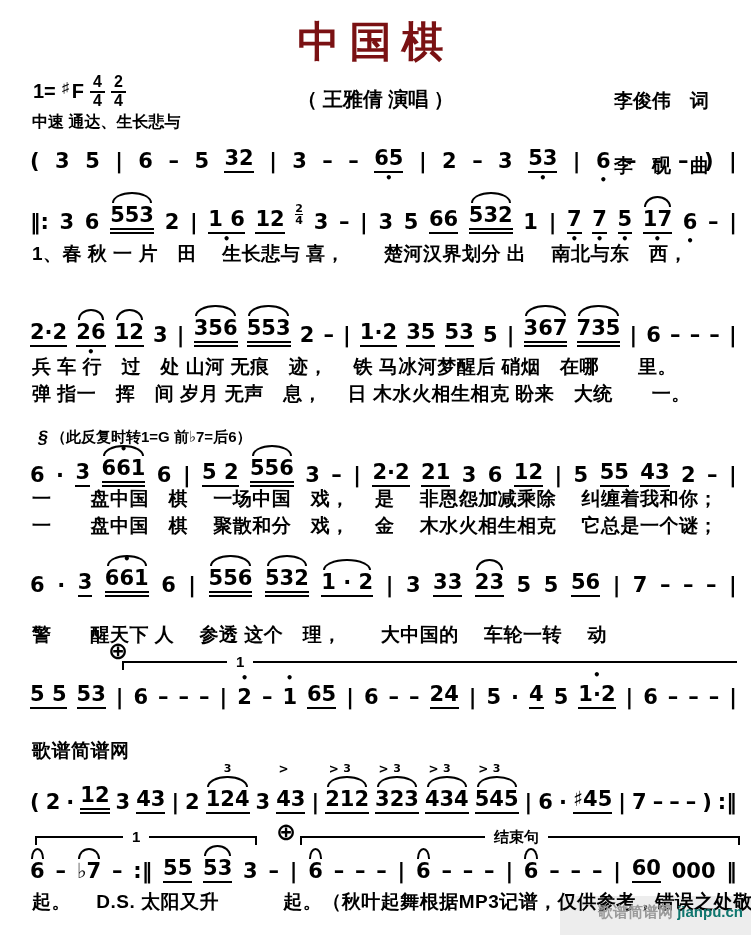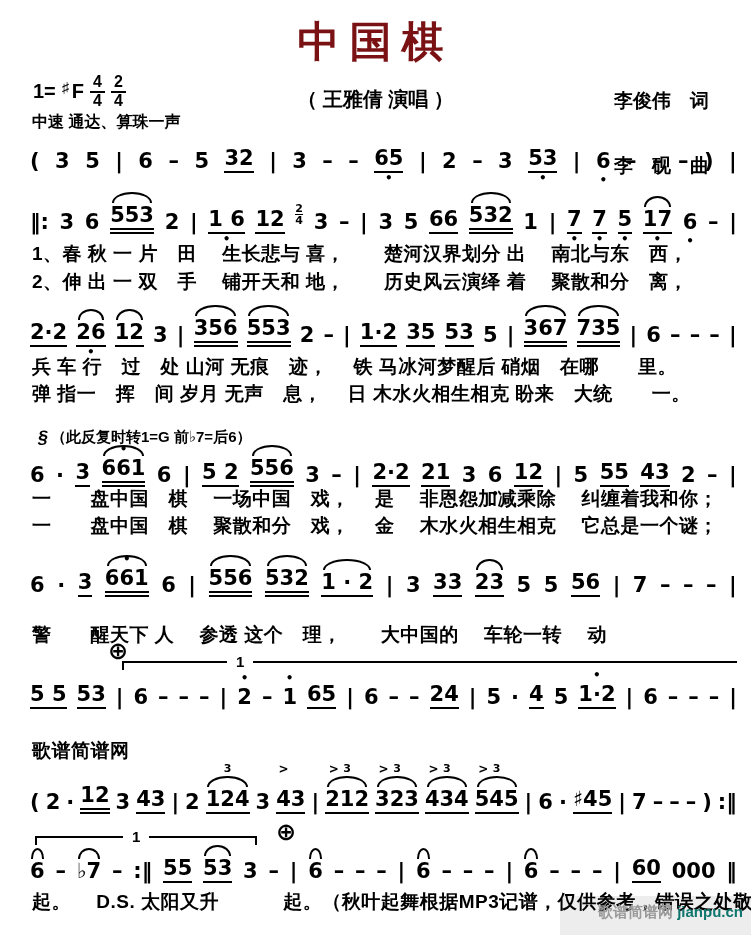--- a/index.html
+++ b/index.html
@@ -62,21 +62,21 @@
         <b>4</b>
         <b>4</b>
       </span>
     <span class="kfrac">
         <b>2</b>
         <b>4</b>
       </span>
   </div>
 
   <div class="abs singer">（ 王雅倩 演唱 ）</div>
-  <div class="abs tempo">中速 通达、算珠一声</div>
+  <div class="abs tempo">中速 通达、生长悲与</div>
 
   <div class="music-row" style="top:146px">
       <span class="tk">(</span>
       <span class="tk">3</span>
       <span class="tk">5</span>
       <span class="tk">|</span>
       <span class="tk">6</span>
       <span class="tk">–</span>
       <span class="tk">5</span>
       <span class="tk u1">32</span>
@@ -120,21 +120,20 @@
       <span class="tk">|</span>
       <span class="tk u1">7<i class="d-lo">•</i></span>
       <span class="tk u1">7<i class="d-lo">•</i></span>
       <span class="tk u1">5<i class="d-lo">•</i></span>
       <span class="tk u1">17<i class="d-arc"></i><i class="d-lo">•</i></span>
       <span class="tk">6<i class="d-lo">•</i></span>
       <span class="tk">–</span>
       <span class="tk">|</span>
     </div>
   <div class="lyric" style="top:241px">1、春 秋 一 片　田　 生长悲与 喜，　　楚河汉界划分 出　 南北与东　西，</div>
-  <div class="lyric" style="top:269px">2、伸 出 一 双　手　 铺开天和 地，　　历史风云演绎 着　 聚散和分　离，</div>
 
   <div class="music-row" style="top:316px">
       <span class="tk u1">2·2</span>
       <span class="tk u1">26<i class="d-arc"></i><i class="d-lo">•</i></span>
       <span class="tk u1">12<i class="d-arc"></i></span>
       <span class="tk">3</span>
       <span class="tk">|</span>
       <span class="tk u2">356<i class="d-arc"></i></span>
       <span class="tk u2">553<i class="d-arc"></i></span>
       <span class="tk">2</span>
@@ -284,20 +283,25 @@
       <span class="tk">)</span>
       <span class="tk">:‖</span>
     </div>
 
   <div class="bracket" style="left:35px;top:836px;width:222px">
     <span class="tickL"></span>
       <span class="tickR"></span>
     <span class="vlabel" style="left:88px">1</span>
   </div>
   <div class="coda" style="left:276px;top:820px">⊕</div>
+  <div class="bracket" style="left:300px;top:836px;width:440px">
+    <span class="tickL"></span>
+      <span class="tickR"></span>
+    <span class="vlabel" style="left:185px">结束句</span>
+  </div>
 
   <div class="music-row" style="top:856px">
       <span class="tk">6<i class="d-arc"></i></span>
       <span class="tk">–</span>
       <span class="tk">♭7<i class="d-arc"></i></span>
       <span class="tk">–</span>
       <span class="tk">:‖</span>
       <span class="tk u1">55</span>
       <span class="tk u1">53<i class="d-arc"></i></span>
       <span class="tk">3</span>

